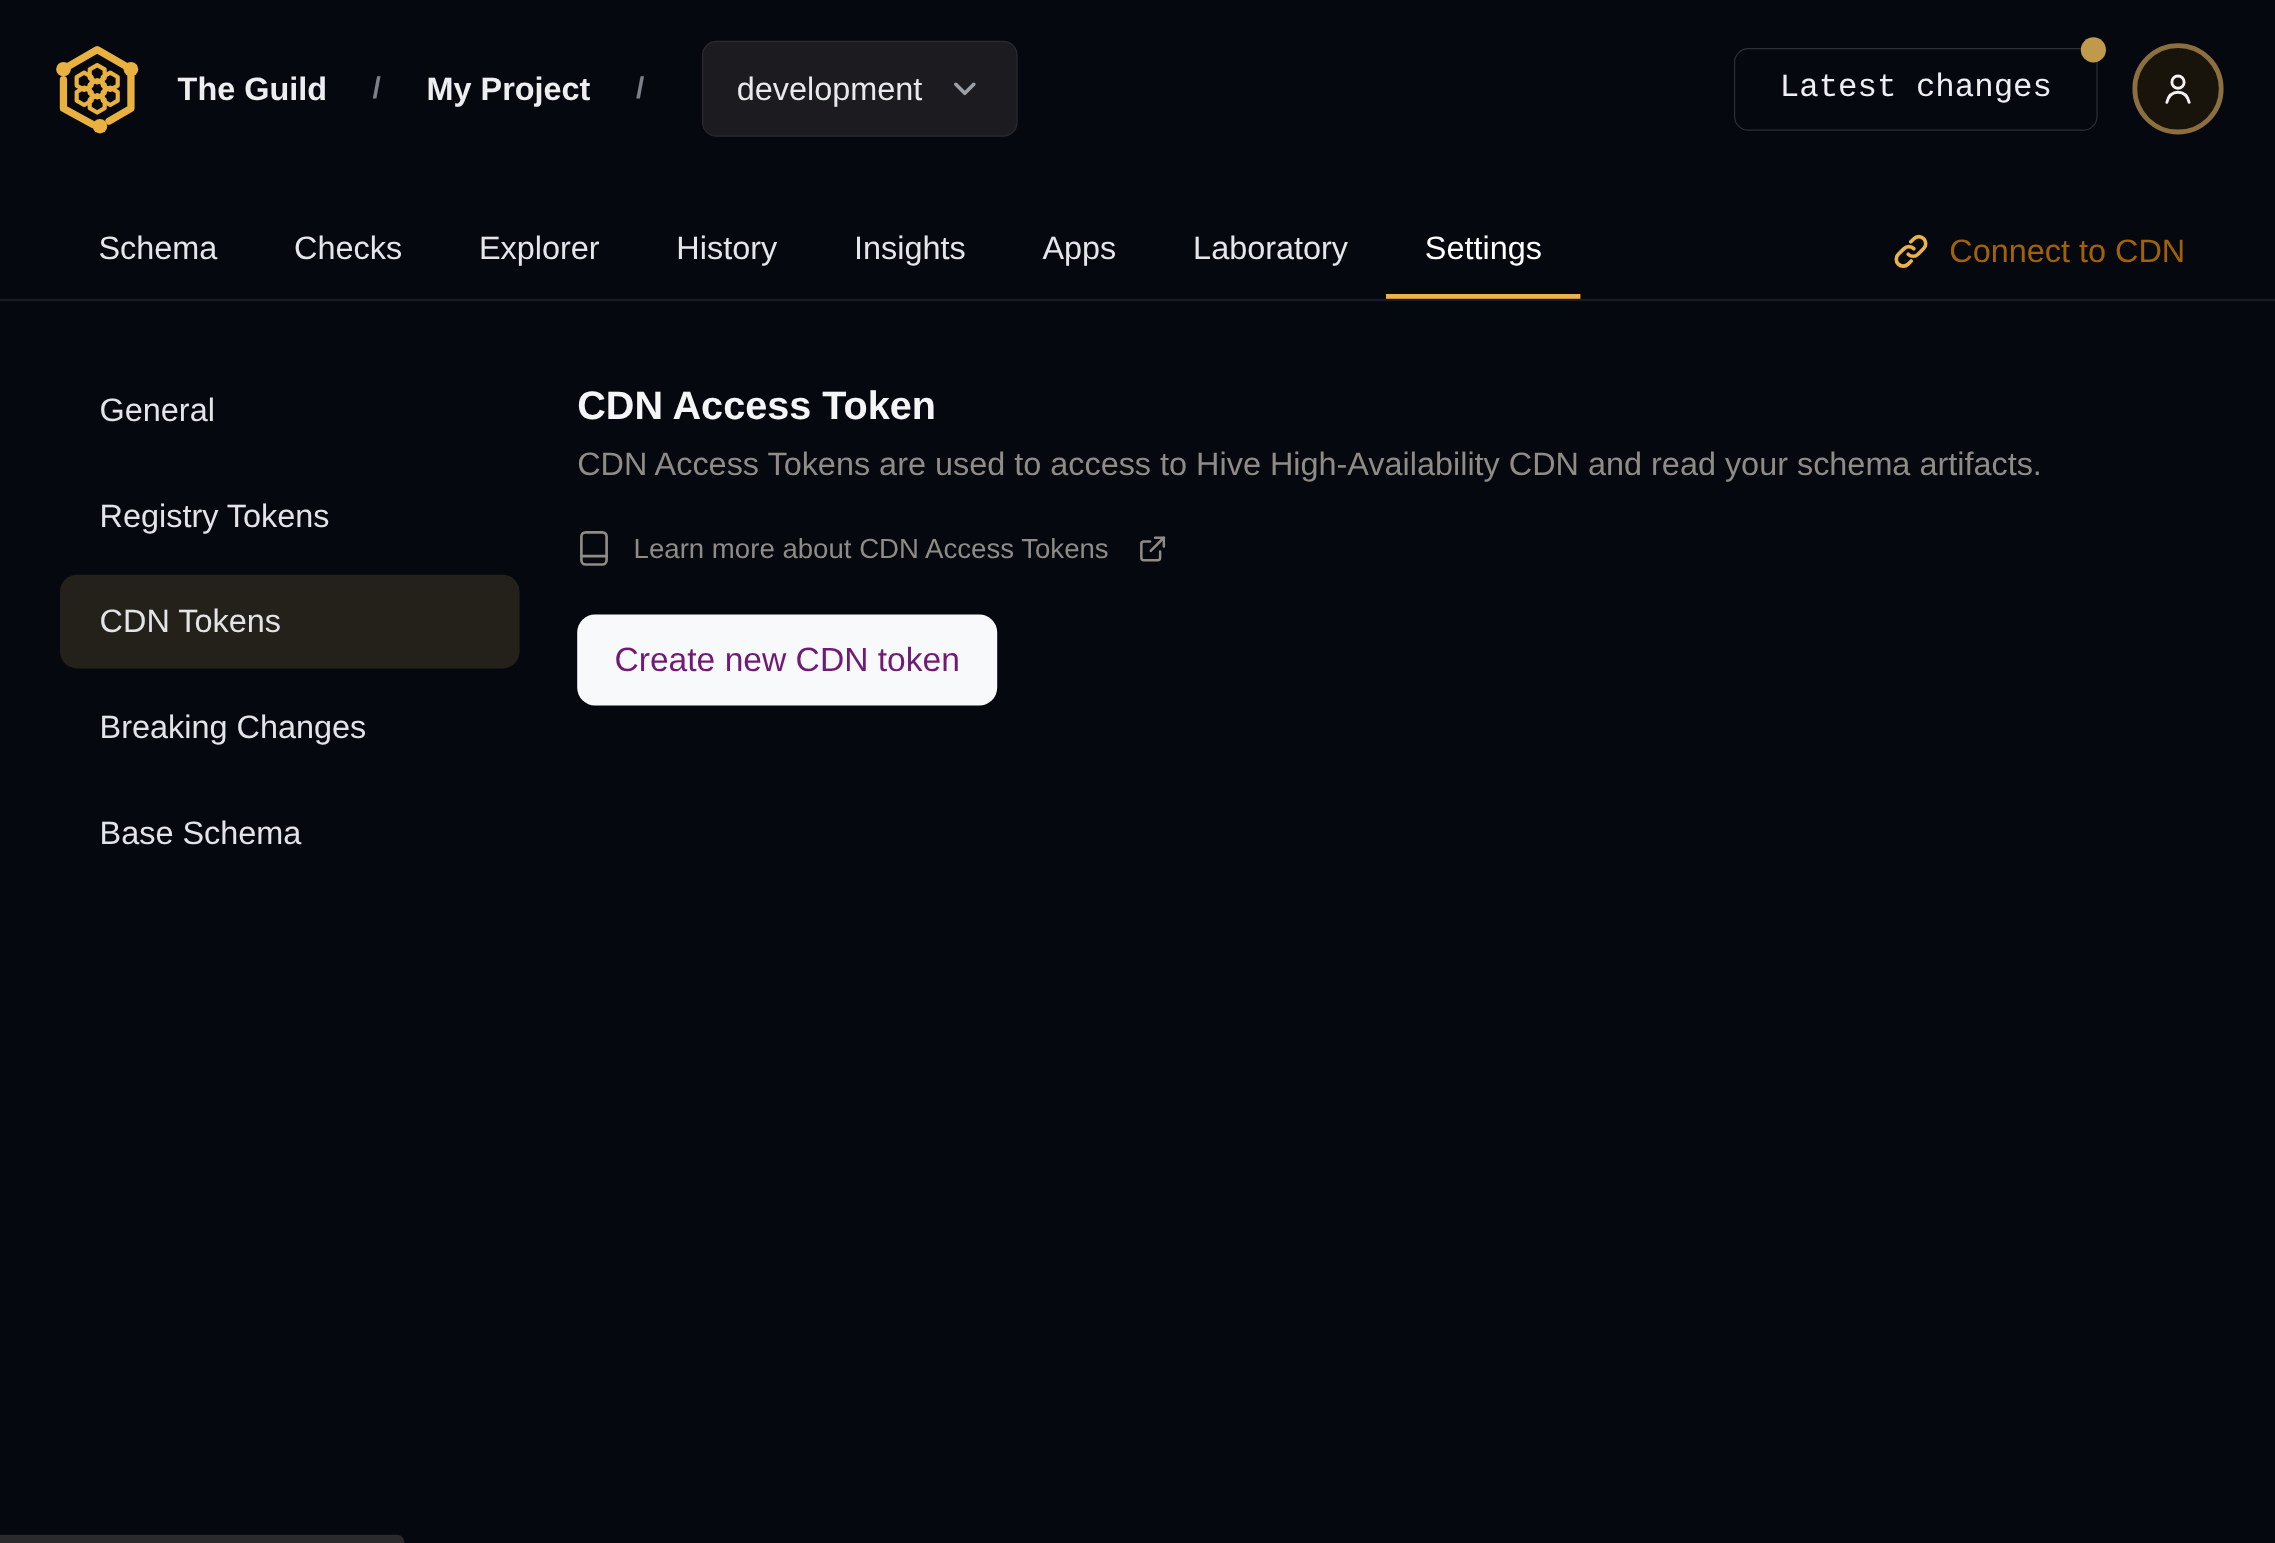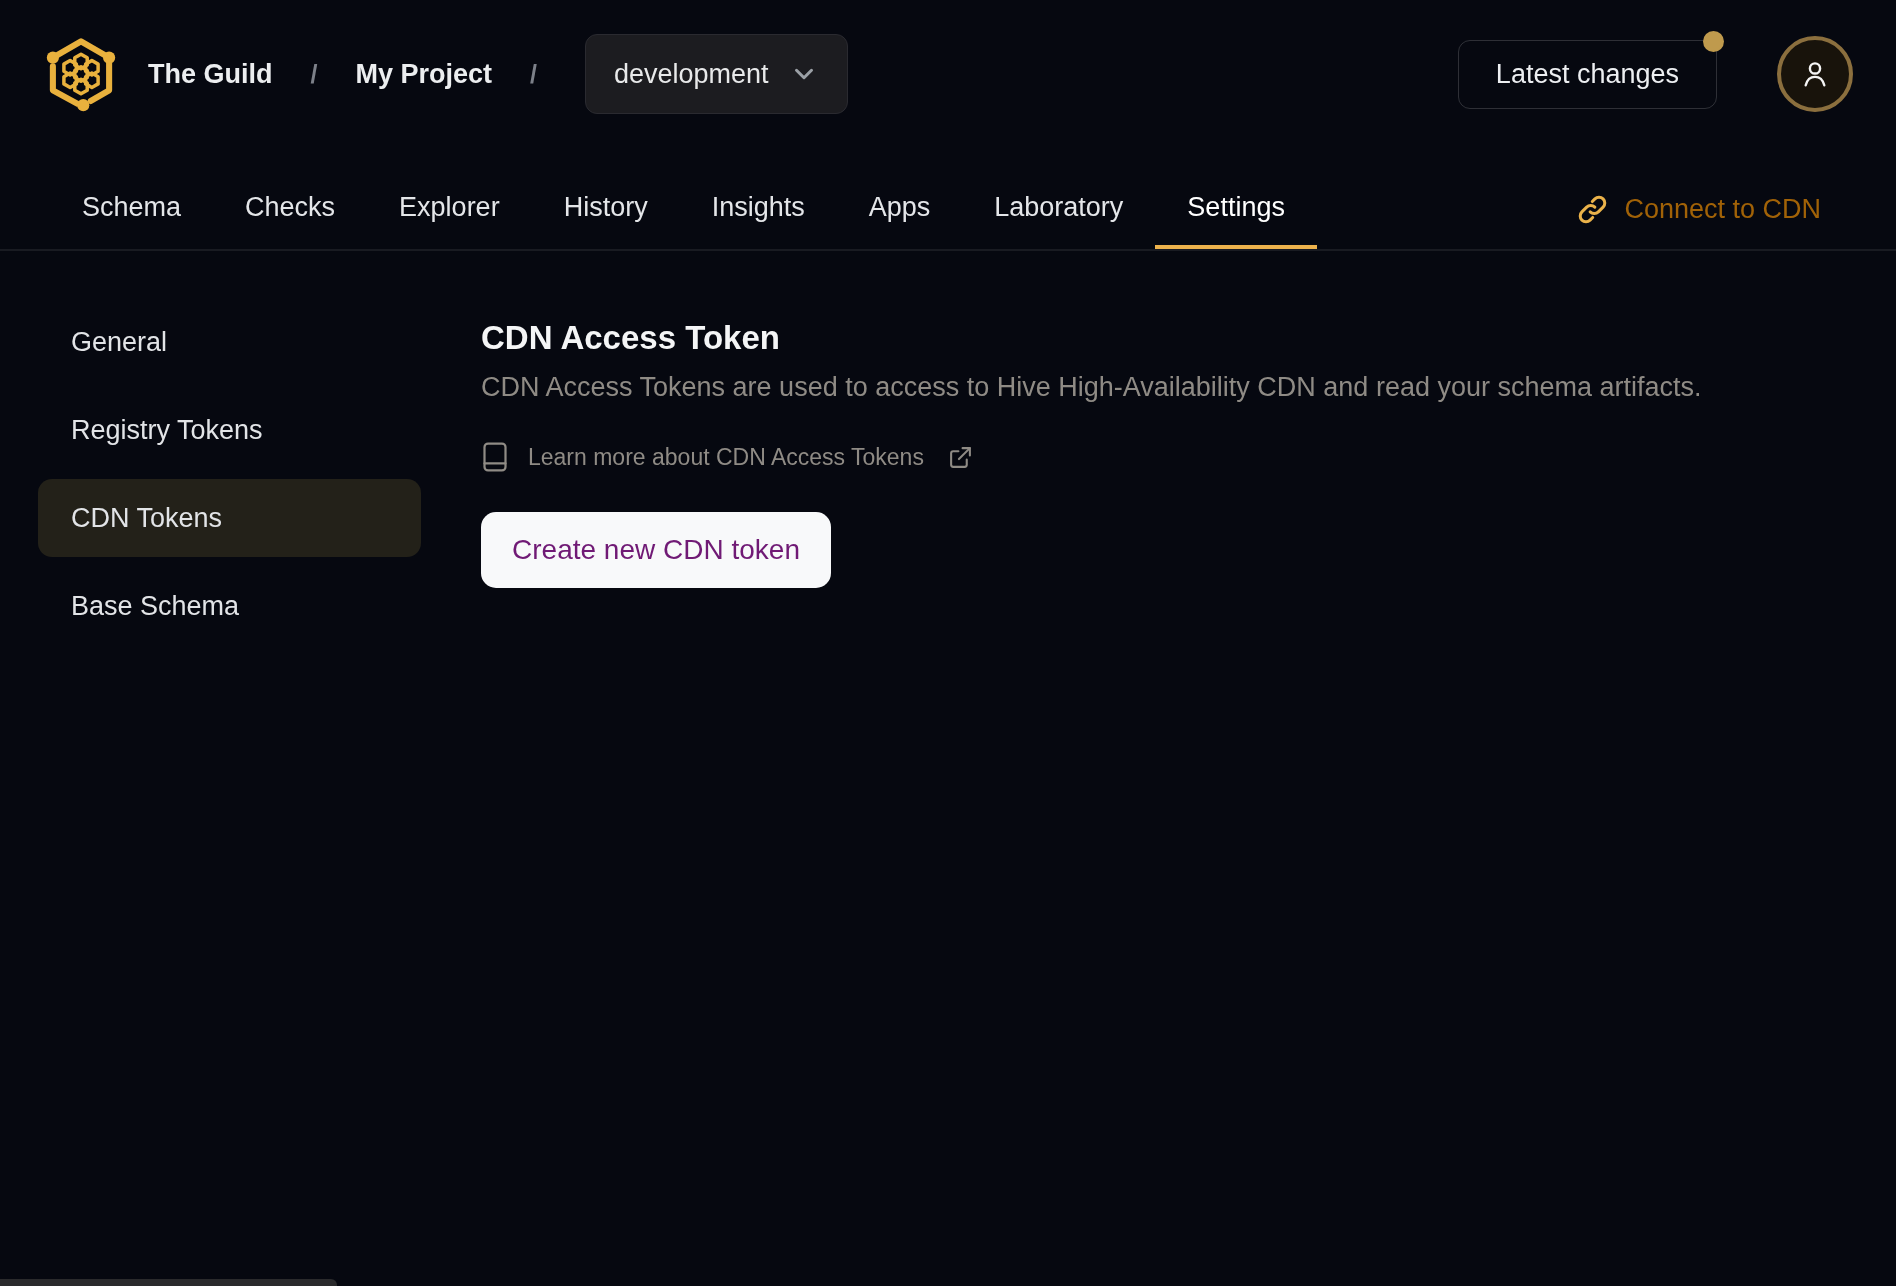--- a/index.html
+++ b/index.html
@@ -19,21 +19,21 @@
   .crumb { color:#eceef0; cursor:pointer; white-space:nowrap; }
   .crumb-sep { margin:0 38px; color:#7c8089; font-size:25px; }
   .target-btn {
     margin-left:10px; height:80px; padding:0 28px;
     background:#1c1c20; border:1px solid #2a2a30; border-radius:12px;
     display:flex; align-items:center; gap:20px;
     font-size:27px; color:#e8e9ea; cursor:pointer;
   }
   .chevron { width:30px; height:30px; stroke:#9ba0a6; }
 
-  .header-right { margin-left:auto; display:flex; align-items:center; gap:60px; }
+  .header-right { margin-left:auto; display:flex; align-items:center; gap:29px;font-family:Liberation Mono, monospace; }
   .latest-btn {
     position:relative; height:69px; padding:0 37px;
     background:transparent; border:1px solid rgba(255,255,255,0.16); border-radius:12px;
     font-size:27px; color:#edeff2; display:flex; align-items:center; cursor:pointer;
     white-space:nowrap;
   }
   .notif-dot { position:absolute; top:-10px; right:-8px; width:21px; height:21px; border-radius:50%; background:#bf9a4d; }
   .avatar-btn {
     width:76px; height:76px; border-radius:50%;
     border:4px solid #8b6f3e; background:#18130b;
@@ -52,21 +52,21 @@
     display:flex; align-items:center; padding:0 32px;
     font-size:27px; color:#e4e6e9; cursor:pointer;
     border-bottom:4px solid transparent; white-space:nowrap;
   }
   .tab.active { color:#ffffff; border-bottom-color:#edb24c; }
   .connect { display:flex; align-items:center; gap:15px; color:#a16207; font-size:27px; cursor:pointer; }
   .link-icon { width:33px; height:33px; stroke:#eab24a; }
 
   
   .body-wrap { display:flex; align-items:flex-start; }
-  .sidebar { width:433px; padding:52px 0 0 38px; flex-shrink:0; }
+  .sidebar { width:433px; padding:52px 0 0 50px; flex-shrink:0; }
   .side-item {
     width:383px; height:78px; margin-bottom:10px;
     display:flex; align-items:center; padding:0 33px;
     border-radius:14px; font-size:27px; color:#e2e4e7; cursor:pointer;
   }
   .side-item.active { background:#232119; }
 
   .main { padding:66px 0 0 48px; }
   .page-title { font-size:33px; font-weight:700; color:#f4f5f6; line-height:42px; }
   .page-desc { margin-top:10px; font-size:27px; color:#8f8b85; line-height:36px; }
@@ -157,20 +157,21 @@
     <span>Connect to CDN</span>
   </div>
 </div>
 
 <div class="body-wrap">
 
   <div class="sidebar">
     <div class="side-item">General</div>
     <div class="side-item">Registry Tokens</div>
     <div class="side-item active">CDN Tokens</div>
+    <div class="side-item">Breaking Changes</div>
     <div class="side-item">Base Schema</div>
   </div>
 
   <div class="main">
     <div class="page-title">CDN Access Token</div>
     <div class="page-desc">CDN Access Tokens are used to access to Hive High-Availability CDN and read your schema artifacts.</div>
 
     <div class="learn-more">
       <svg class="book-icon" viewBox="0 0 24 28" stroke-width="1.9">
         <rect x="3" y="2.5" width="18" height="23" rx="3"></rect>

